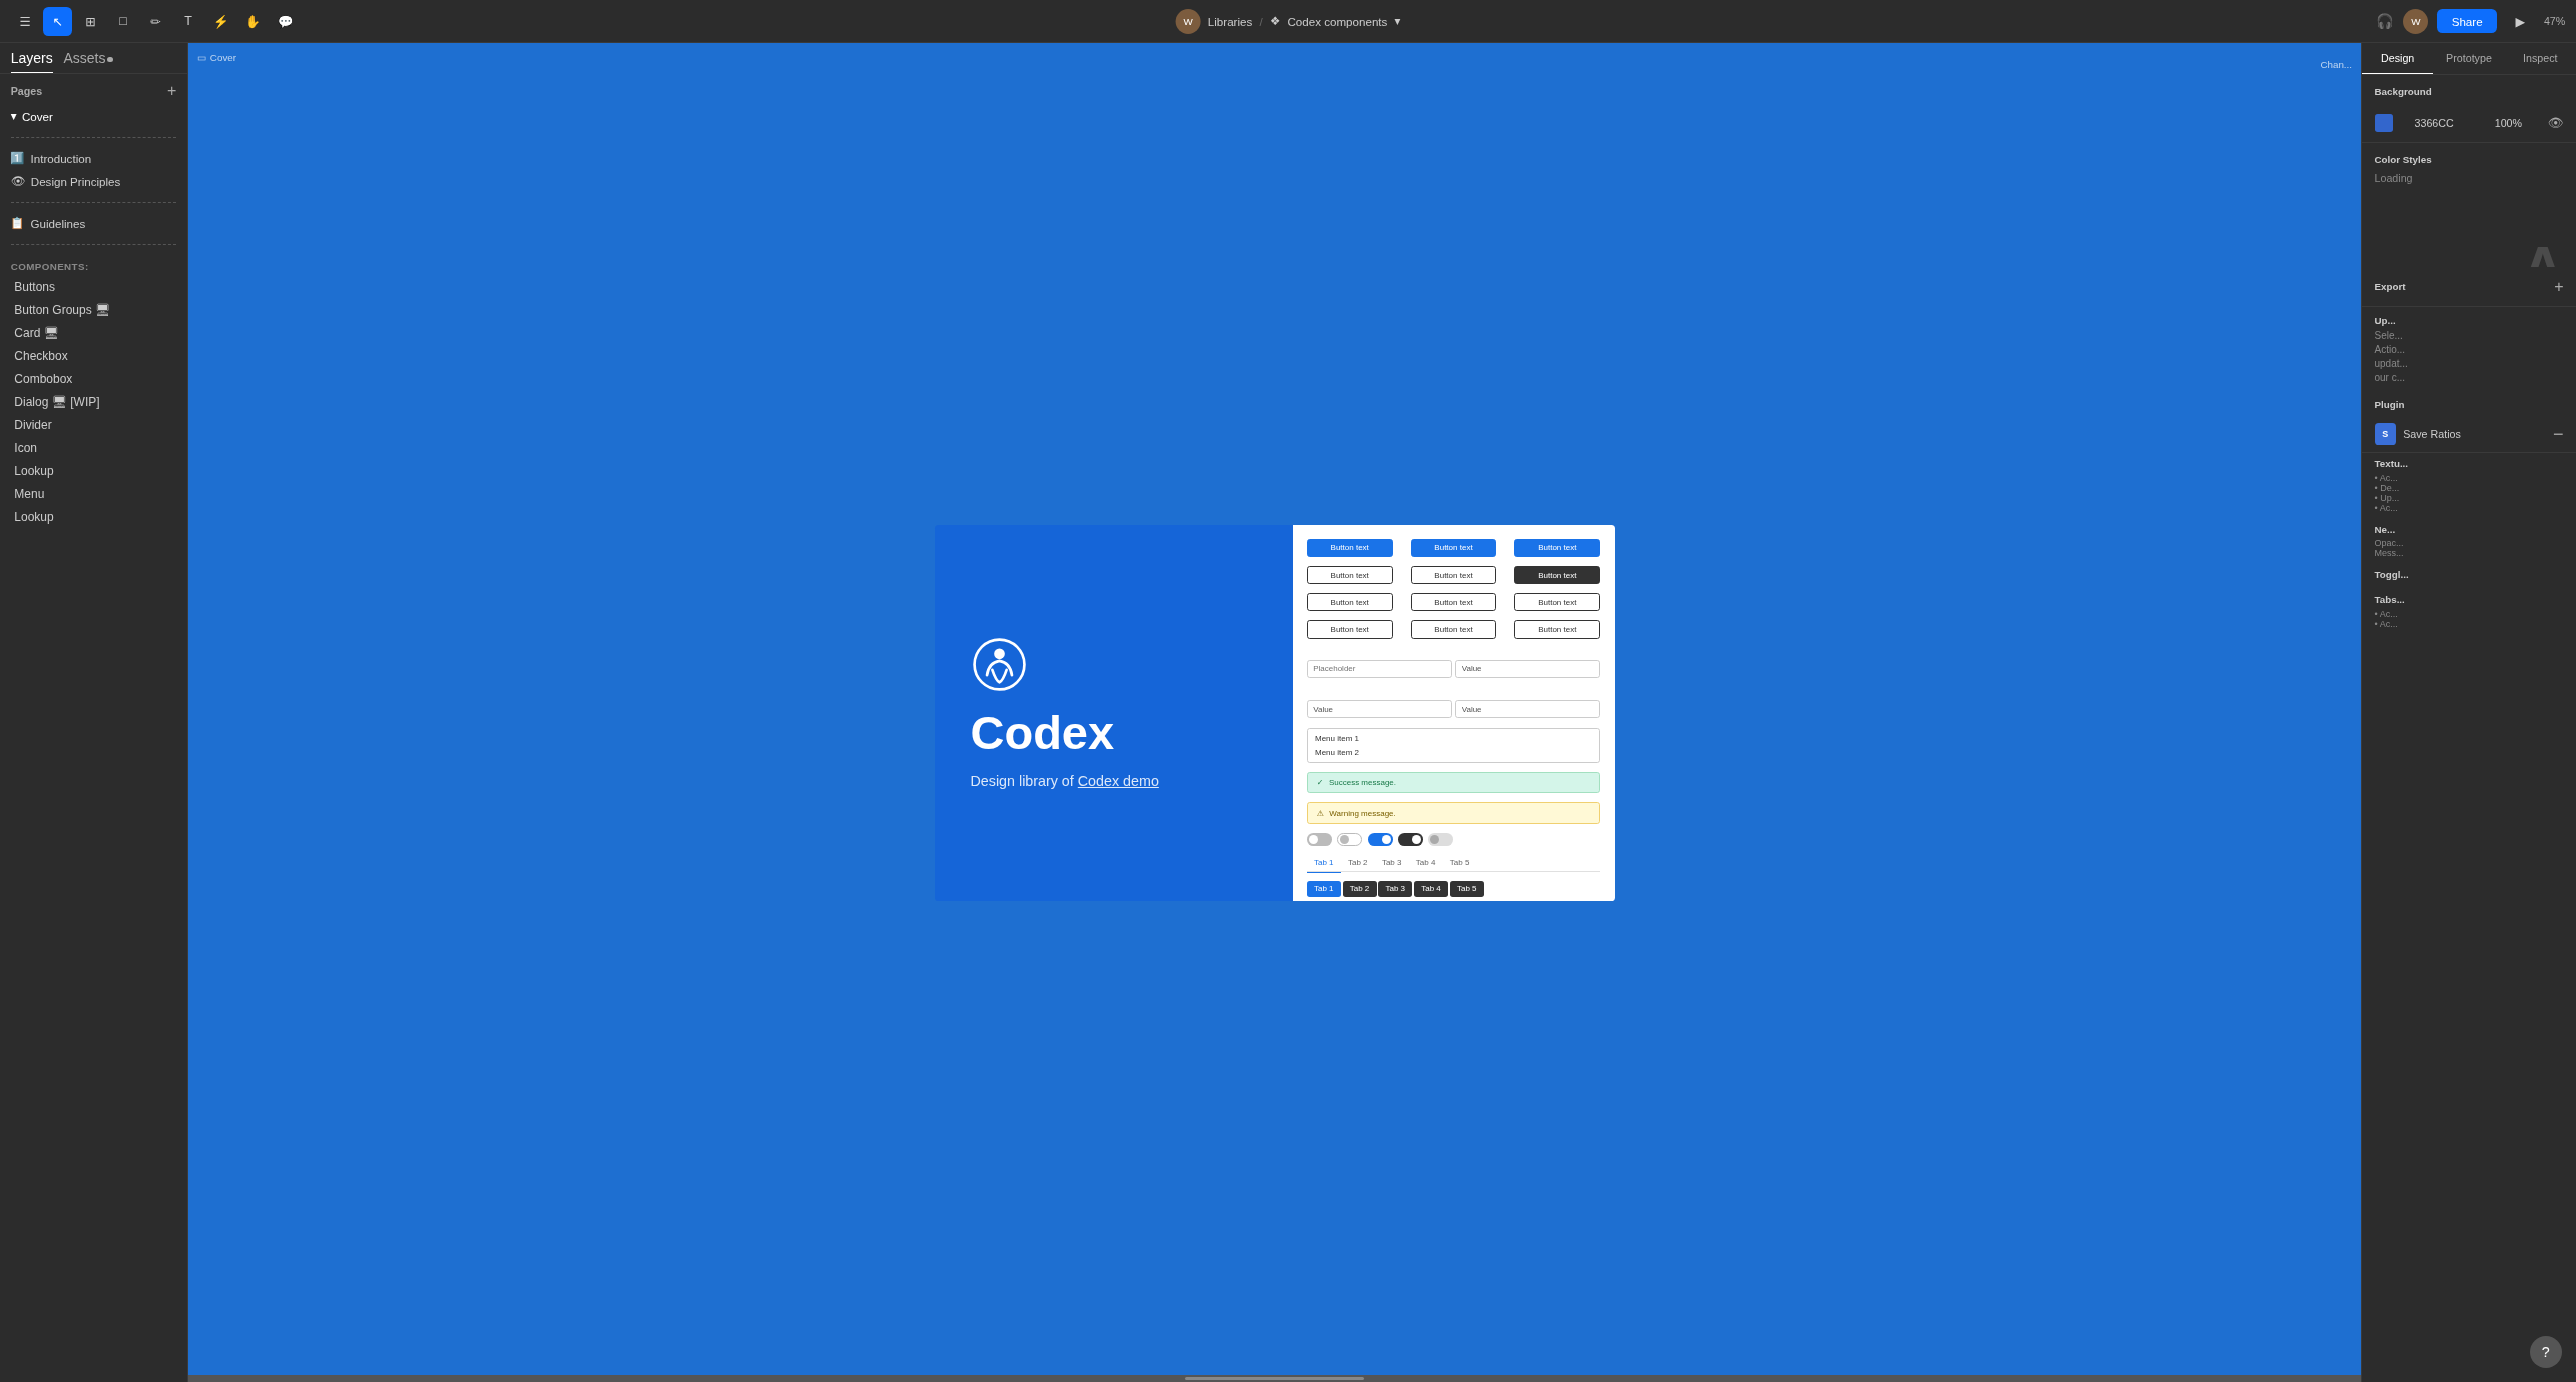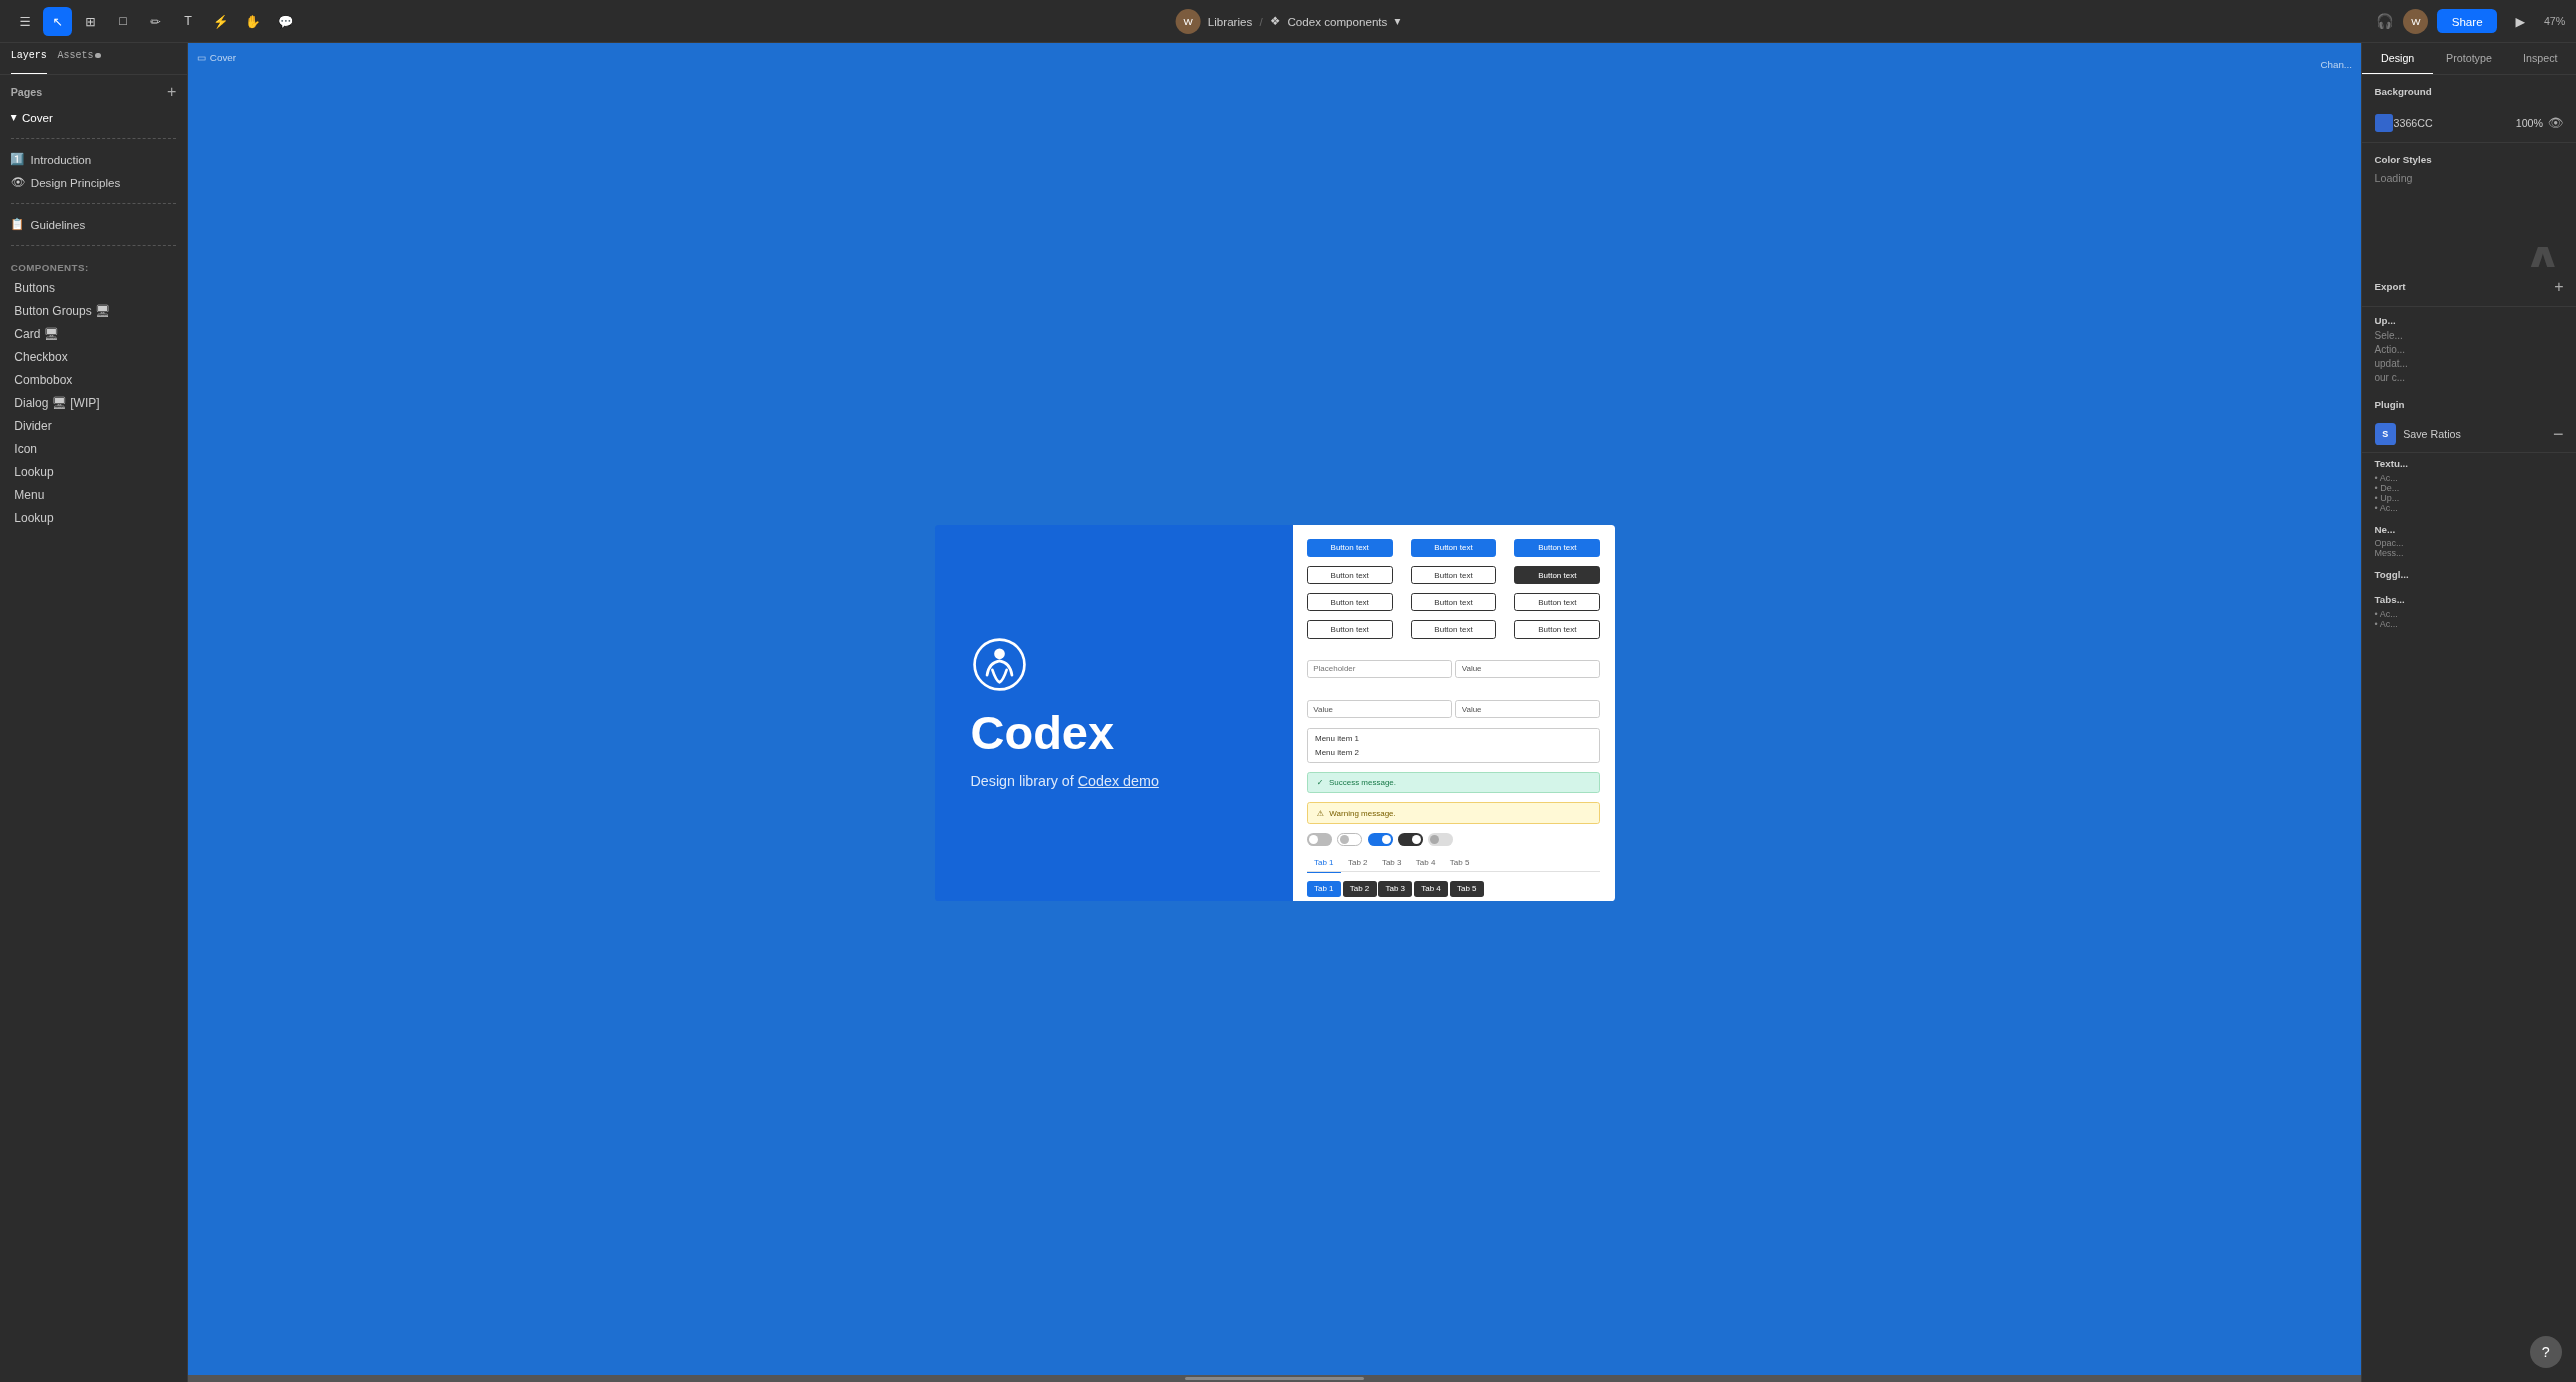--- a/index.html
+++ b/index.html
@@ -48,23 +48,22 @@
       flex-shrink: 0;
       overflow-y: auto;
     }
     .sidebar-tabs {
       display: flex;
       padding: 7.2px 10.7px 0;
       gap: 10.7px;
       border-bottom: 0.9px solid #3a3a3a;
     }
     .sidebar-tab {
-      font-size: 10px; padding-bottom: 12px; cursor: pointer; color: #aaa;
+      font-size: 14px; padding-bottom: 6px; cursor: pointer; color: #aaa;
       border-bottom: 1.8px solid transparent;
-      font-family: Liberation Mono, monospace;
     }
     .sidebar-tab.active { color: #fff; border-bottom: 1.8px solid #fff; }
     .sidebar-tab-dot { display: inline-block; width: 5.4px; height: 5.4px; border-radius: 50%; background: #aaa; margin-left: 1.8px; vertical-align: middle; }
     .pages-header {
       display: flex; align-items: center; justify-content: space-between;
       padding: 9px 10.7px 5.4px; font-size: 10.7px; color: #aaa; font-weight: 600;
     }
     .add-btn { background: none; border: none; color: #aaa; cursor: pointer; font-size: 16px; line-height: 1; }
     .page-item {
       display: flex; align-items: center; gap: 5.4px;
@@ -266,21 +265,21 @@
       display: flex;
       border-bottom: 0.9px solid #3a3a3a;
     }
     .right-tab {
       flex: 1; text-align: center; padding: 9px 3.6px;
       font-size: 10.7px; cursor: pointer; color: #aaa;
     }
     .right-tab.active { color: #fff; border-bottom: 1.8px solid #fff; }
     .right-section { padding: 10.7px 12.5px; border-bottom: 0.9px solid #3a3a3a; }
     .right-section-title { font-size: 9.8px; font-weight: 600; color: #ccc; margin-bottom: 17px; }
-    .bg-row { display: flex; align-items: center; gap: 1px; }
+    .bg-row { display: flex; align-items: center; gap: 22px; }
     .color-swatch { width: 18px; height: 18px; border-radius: 2.7px; flex-shrink: 0; }
     .color-label { font-size: 10.7px; color: #ccc; flex: 1; }
     .opacity-label { font-size: 10.7px; color: #ccc; margin-right: 3.6px; }
     .eye-icon { color: #aaa; font-size: 12.5px; cursor: pointer; }
     .color-styles-row { display: flex; align-items: center; justify-content: space-between; padding: 10.7px 12.5px 3.6px; }
     .color-styles-title { font-size: 9.8px; font-weight: 600; color: #ccc; }
     .loading-text { font-size: 10.7px; color: #888; padding: 3.6px 12.5px 10.7px; }
     .export-row { display: flex; align-items: center; justify-content: space-between; padding: 10.7px 12.5px; border-bottom: 0.9px solid #3a3a3a; }
     .export-label { font-size: 9.8px; font-weight: 600; color: #ccc; }
     .plus-btn { background: none; border: none; color: #aaa; font-size: 16px; cursor: pointer; }

